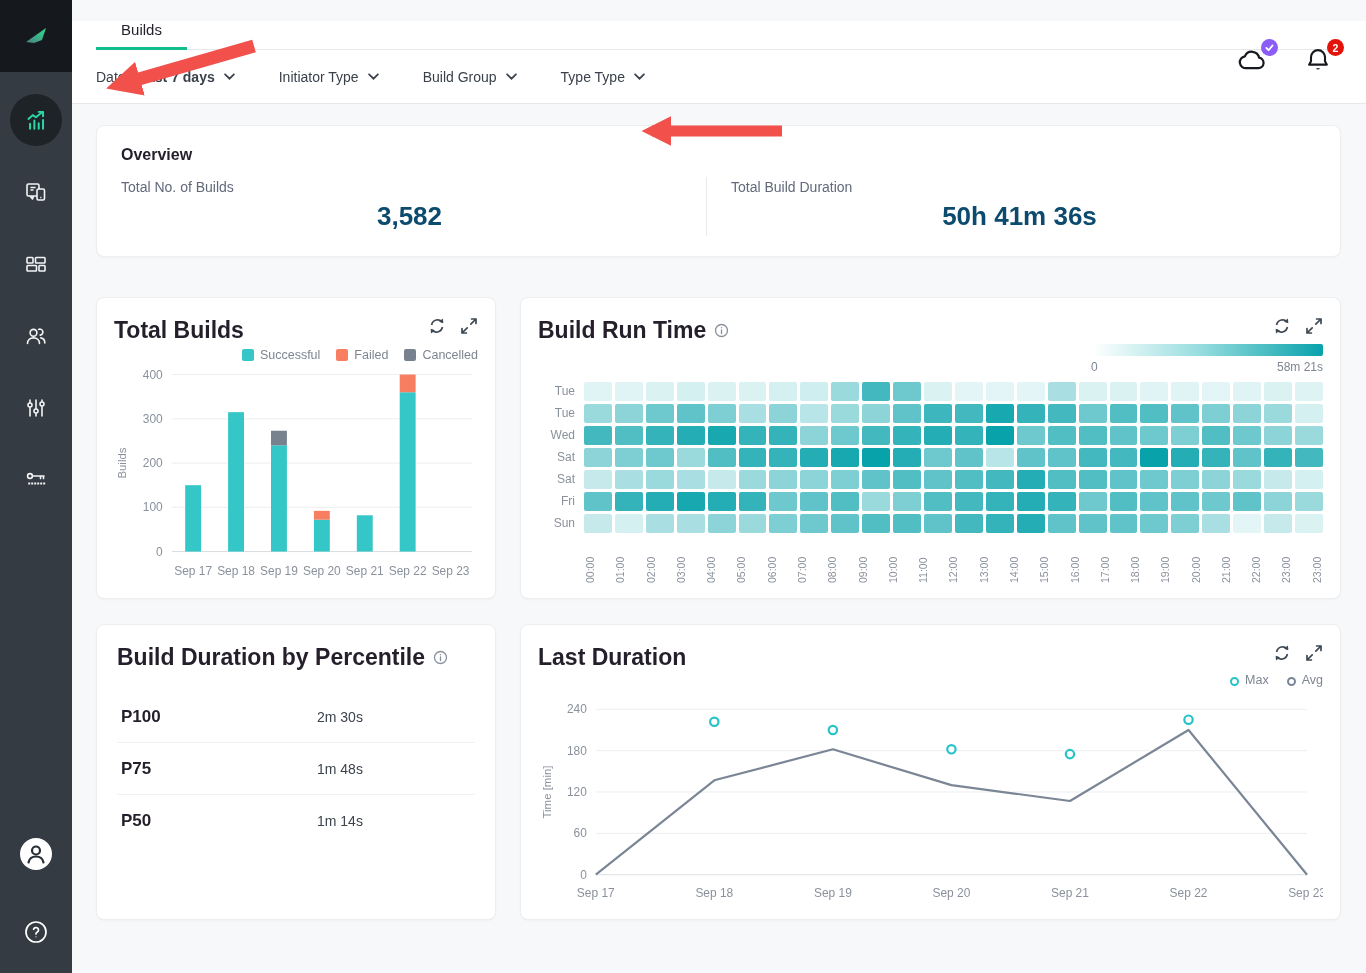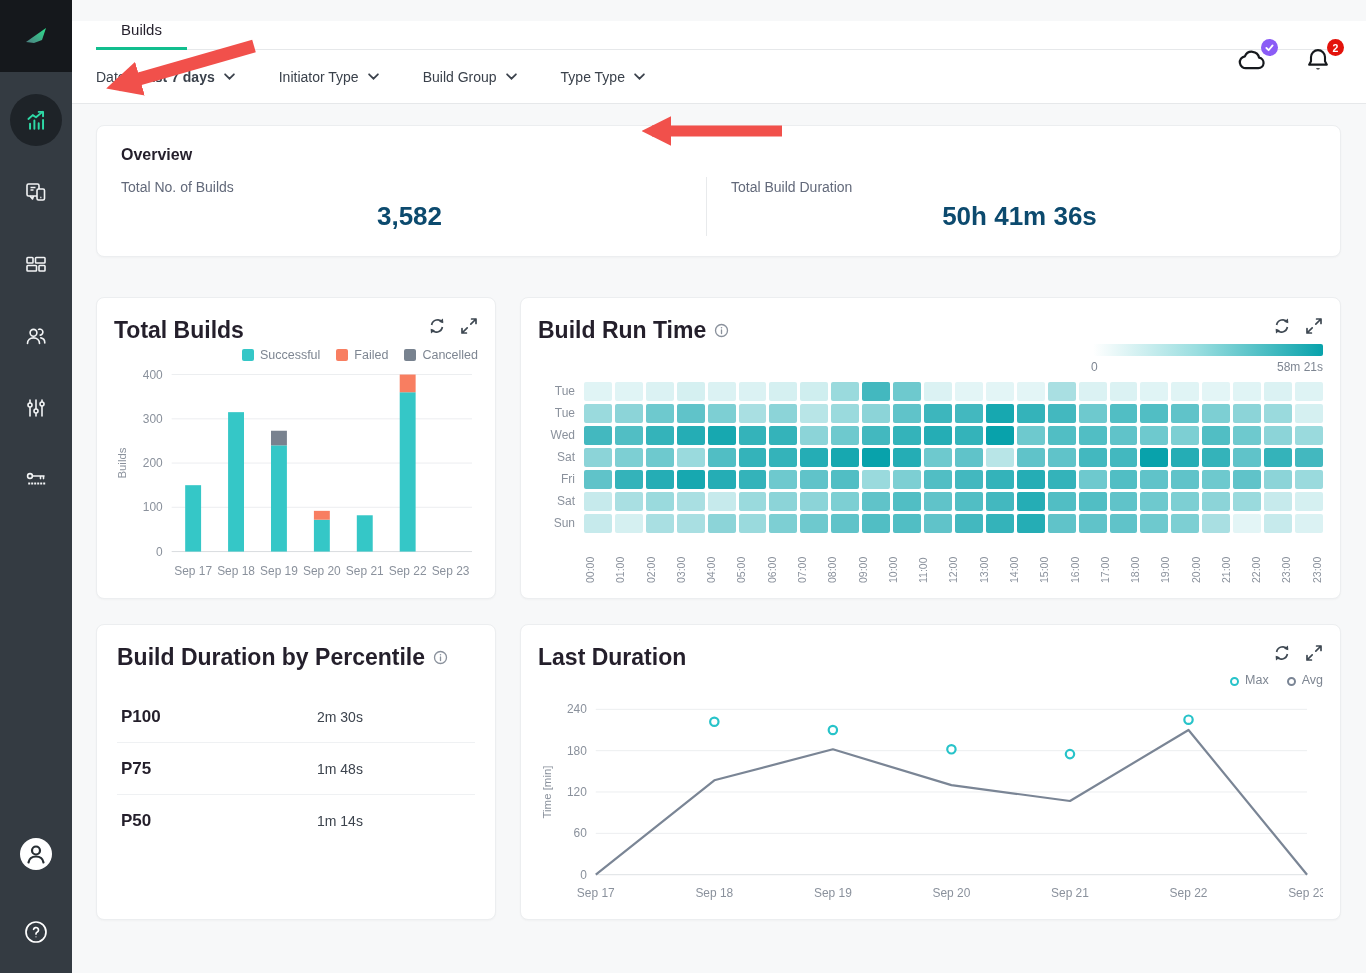--- a/index.html
+++ b/index.html
@@ -442,49 +442,20 @@
                 <div class="hm-cell" style="background: rgb(67, 184, 191);"></div>
                 <div class="hm-cell" style="background: rgb(8, 162, 171);"></div>
                 <div class="hm-cell" style="background: rgb(37, 173, 181);"></div>
                 <div class="hm-cell" style="background: rgb(52, 179, 186);"></div>
                 <div class="hm-cell" style="background: rgb(96, 195, 201);"></div>
                 <div class="hm-cell" style="background: rgb(52, 179, 186);"></div>
                 <div class="hm-cell" style="background: rgb(67, 184, 191);"></div>
               </div>
             </div>
             <div class="hm-row">
-              <div class="hm-day">Fri</div>
-              <div class="hm-cells">
-                <div class="hm-cell" style="background: rgb(96, 195, 201);"></div>
-                <div class="hm-cell" style="background: rgb(52, 179, 186);"></div>
-                <div class="hm-cell" style="background: rgb(37, 173, 181);"></div>
-                <div class="hm-cell" style="background: rgb(23, 168, 176);"></div>
-                <div class="hm-cell" style="background: rgb(37, 173, 181);"></div>
-                <div class="hm-cell" style="background: rgb(52, 179, 186);"></div>
-                <div class="hm-cell" style="background: rgb(110, 201, 206);"></div>
-                <div class="hm-cell" style="background: rgb(96, 195, 201);"></div>
-                <div class="hm-cell" style="background: rgb(81, 190, 196);"></div>
-                <div class="hm-cell" style="background: rgb(154, 218, 221);"></div>
-                <div class="hm-cell" style="background: rgb(125, 207, 211);"></div>
-                <div class="hm-cell" style="background: rgb(81, 190, 196);"></div>
-                <div class="hm-cell" style="background: rgb(67, 184, 191);"></div>
-                <div class="hm-cell" style="background: rgb(52, 179, 186);"></div>
-                <div class="hm-cell" style="background: rgb(37, 173, 181);"></div>
-                <div class="hm-cell" style="background: rgb(52, 179, 186);"></div>
-                <div class="hm-cell" style="background: rgb(110, 201, 206);"></div>
-                <div class="hm-cell" style="background: rgb(81, 190, 196);"></div>
-                <div class="hm-cell" style="background: rgb(96, 195, 201);"></div>
-                <div class="hm-cell" style="background: rgb(96, 195, 201);"></div>
-                <div class="hm-cell" style="background: rgb(110, 201, 206);"></div>
-                <div class="hm-cell" style="background: rgb(96, 195, 201);"></div>
-                <div class="hm-cell" style="background: rgb(140, 212, 216);"></div>
-                <div class="hm-cell" style="background: rgb(154, 218, 221);"></div>
-              </div>
-            </div>
-            <div class="hm-row">
               <div class="hm-day">Sat</div>
               <div class="hm-cells">
                 <div class="hm-cell" style="background: rgb(198, 234, 236);"></div>
                 <div class="hm-cell" style="background: rgb(169, 223, 226);"></div>
                 <div class="hm-cell" style="background: rgb(154, 218, 221);"></div>
                 <div class="hm-cell" style="background: rgb(169, 223, 226);"></div>
                 <div class="hm-cell" style="background: rgb(198, 234, 236);"></div>
                 <div class="hm-cell" style="background: rgb(154, 218, 221);"></div>
                 <div class="hm-cell" style="background: rgb(140, 212, 216);"></div>
                 <div class="hm-cell" style="background: rgb(140, 212, 216);"></div>
@@ -497,20 +468,49 @@
                 <div class="hm-cell" style="background: rgb(37, 173, 181);"></div>
                 <div class="hm-cell" style="background: rgb(81, 190, 196);"></div>
                 <div class="hm-cell" style="background: rgb(81, 190, 196);"></div>
                 <div class="hm-cell" style="background: rgb(96, 195, 201);"></div>
                 <div class="hm-cell" style="background: rgb(110, 201, 206);"></div>
                 <div class="hm-cell" style="background: rgb(125, 207, 211);"></div>
                 <div class="hm-cell" style="background: rgb(140, 212, 216);"></div>
                 <div class="hm-cell" style="background: rgb(154, 218, 221);"></div>
                 <div class="hm-cell" style="background: rgb(198, 234, 236);"></div>
                 <div class="hm-cell" style="background: rgb(213, 240, 241);"></div>
+              </div>
+            </div>
+            <div class="hm-row">
+              <div class="hm-day">Fri</div>
+              <div class="hm-cells">
+                <div class="hm-cell" style="background: rgb(96, 195, 201);"></div>
+                <div class="hm-cell" style="background: rgb(52, 179, 186);"></div>
+                <div class="hm-cell" style="background: rgb(37, 173, 181);"></div>
+                <div class="hm-cell" style="background: rgb(23, 168, 176);"></div>
+                <div class="hm-cell" style="background: rgb(37, 173, 181);"></div>
+                <div class="hm-cell" style="background: rgb(52, 179, 186);"></div>
+                <div class="hm-cell" style="background: rgb(110, 201, 206);"></div>
+                <div class="hm-cell" style="background: rgb(96, 195, 201);"></div>
+                <div class="hm-cell" style="background: rgb(81, 190, 196);"></div>
+                <div class="hm-cell" style="background: rgb(154, 218, 221);"></div>
+                <div class="hm-cell" style="background: rgb(125, 207, 211);"></div>
+                <div class="hm-cell" style="background: rgb(81, 190, 196);"></div>
+                <div class="hm-cell" style="background: rgb(67, 184, 191);"></div>
+                <div class="hm-cell" style="background: rgb(52, 179, 186);"></div>
+                <div class="hm-cell" style="background: rgb(37, 173, 181);"></div>
+                <div class="hm-cell" style="background: rgb(52, 179, 186);"></div>
+                <div class="hm-cell" style="background: rgb(110, 201, 206);"></div>
+                <div class="hm-cell" style="background: rgb(81, 190, 196);"></div>
+                <div class="hm-cell" style="background: rgb(96, 195, 201);"></div>
+                <div class="hm-cell" style="background: rgb(96, 195, 201);"></div>
+                <div class="hm-cell" style="background: rgb(110, 201, 206);"></div>
+                <div class="hm-cell" style="background: rgb(96, 195, 201);"></div>
+                <div class="hm-cell" style="background: rgb(140, 212, 216);"></div>
+                <div class="hm-cell" style="background: rgb(154, 218, 221);"></div>
               </div>
             </div>
             <div class="hm-row">
               <div class="hm-day">Sun</div>
               <div class="hm-cells">
                 <div class="hm-cell" style="background: rgb(198, 234, 236);"></div>
                 <div class="hm-cell" style="background: rgb(213, 240, 241);"></div>
                 <div class="hm-cell" style="background: rgb(169, 223, 226);"></div>
                 <div class="hm-cell" style="background: rgb(169, 223, 226);"></div>
                 <div class="hm-cell" style="background: rgb(140, 212, 216);"></div>

